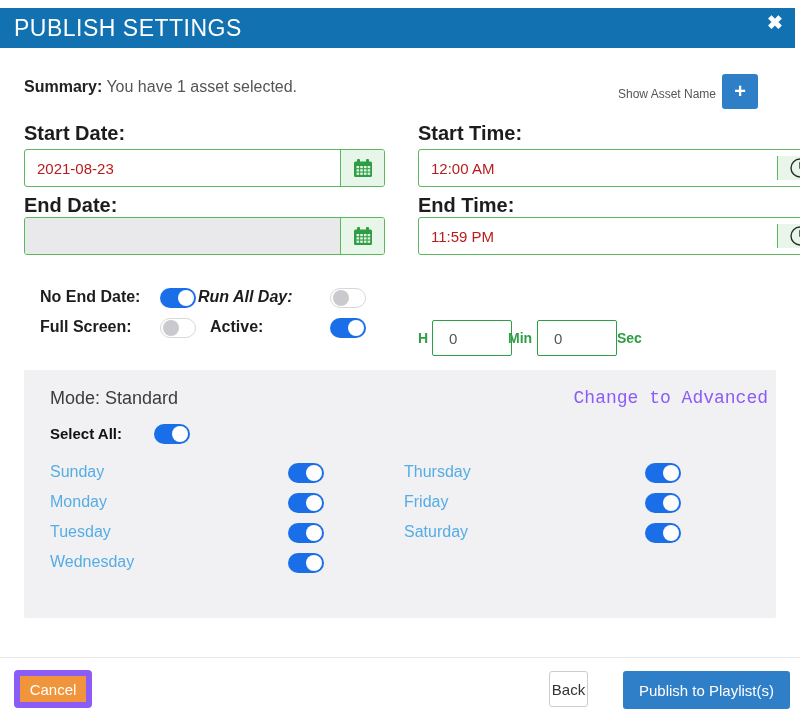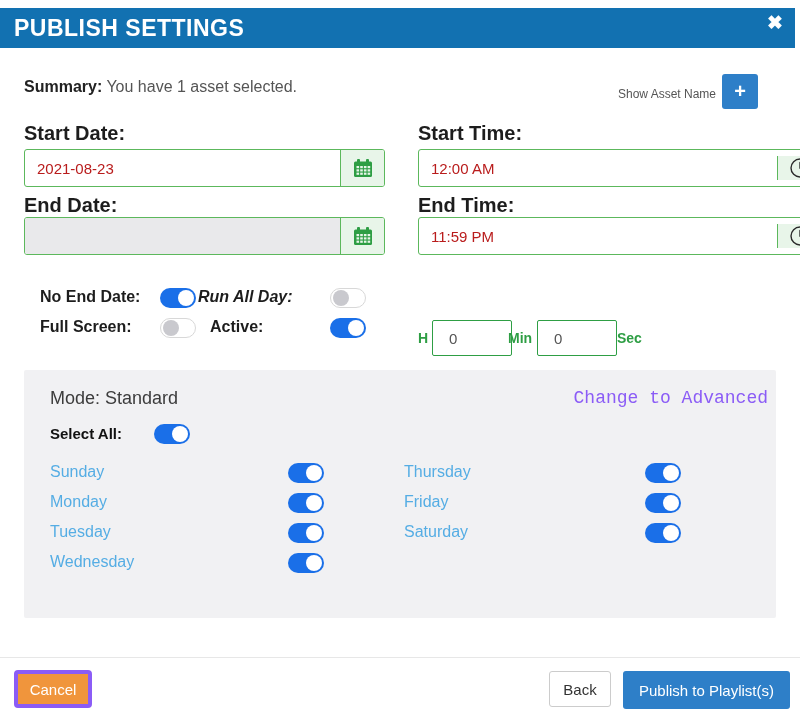--- a/index.html
+++ b/index.html
@@ -1,21 +1,21 @@
 <!DOCTYPE html>
 <html><head>
 <meta charset="utf-8">
 <style>
   * { margin:0; padding:0; box-sizing:border-box; }
   body { background:#fff; font-family:"Liberation Sans", sans-serif; }
   #modal { position:relative; width:800px; height:722px; background:#fff; overflow:hidden; }
 
   
   .header { position:absolute; left:0; top:8px; width:795px; height:40px; background:#1271B1; }
-  .header-title { position:absolute; left:14px; top:7px; font-size:23px; font-weight:bold; color:#fff; letter-spacing:.5px; }
+  .header-title { position:absolute; left:14px; top:7px; font-size:23px; font-weight:normal; color:#fff; letter-spacing:.5px; }
   .close-btn { position:absolute; right:12px; top:5px; color:#fff; font-size:19px; font-weight:bold; cursor:pointer; line-height:1; }
 
   
   .summary { position:absolute; left:24px; top:78px; font-size:16px; color:#555; }
   .summary .s-label { font-weight:bold; color:#222; }
   .show-asset { position:absolute; right:84px; top:87px; font-size:12px; color:#555; }
   .add-btn { position:absolute; left:722px; top:74px; width:36px; height:35px; background:#2E7FC8; color:#fff;
              border-radius:3px; font-size:20px; font-weight:bold; display:flex; align-items:center; justify-content:center; cursor:pointer; }
 
   
@@ -48,22 +48,22 @@
   
   .panel { position:absolute; left:24px; top:370px; width:752px; height:248px; background:#F1F1F3; border-radius:2px; }
   .mode-label { position:absolute; left:26px; top:18px; font-size:18px; color:#3C3C3C; }
   .change-link { position:absolute; right:8px; top:18px; font-size:18px; color:#8b5cf6; cursor:pointer;font-family:Liberation Mono, monospace; }
   .selectall-label { position:absolute; left:26px; top:55px; font-size:15px; font-weight:bold; color:#111; }
   .day-label { position:absolute; font-size:16px; color:#55ADE4; }
 
   
   .footer-divider { position:absolute; left:0; top:657px; width:800px; height:1px; background:#E7E7E7; }
   .btn { position:absolute; display:flex; align-items:center; justify-content:center; font-size:15px; border-radius:3px; cursor:pointer; }
-  .btn-cancel { left:14px; top:670px; width:78px; height:38px; background:#F0953C; border:4px solid #8b5cf6; color:#fff; border-radius:4px; }
-  .btn-back { left:549px; top:671px; width:62px; height:36px; background:#fff; border:1px solid #CCC; color:#333; }
+  .btn-cancel { left:14px; top:670px; width:78px; height:38px; background:#F0953C; border:6px solid #8b5cf6; color:#fff; border-radius:4px; }
+  .btn-back { left:549px; top:671px; width:39px; height:36px; background:#fff; border:1px solid #CCC; color:#333; }
   .btn-publish { left:623px; top:671px; width:167px; height:38px; background:#2E7FC8; color:#fff; }
 </style>
 </head>
 <body>
 
 <div id="modal">
 
   <div class="header">
     <span class="header-title">PUBLISH SETTINGS</span>
     <span class="close-btn">✖</span>

